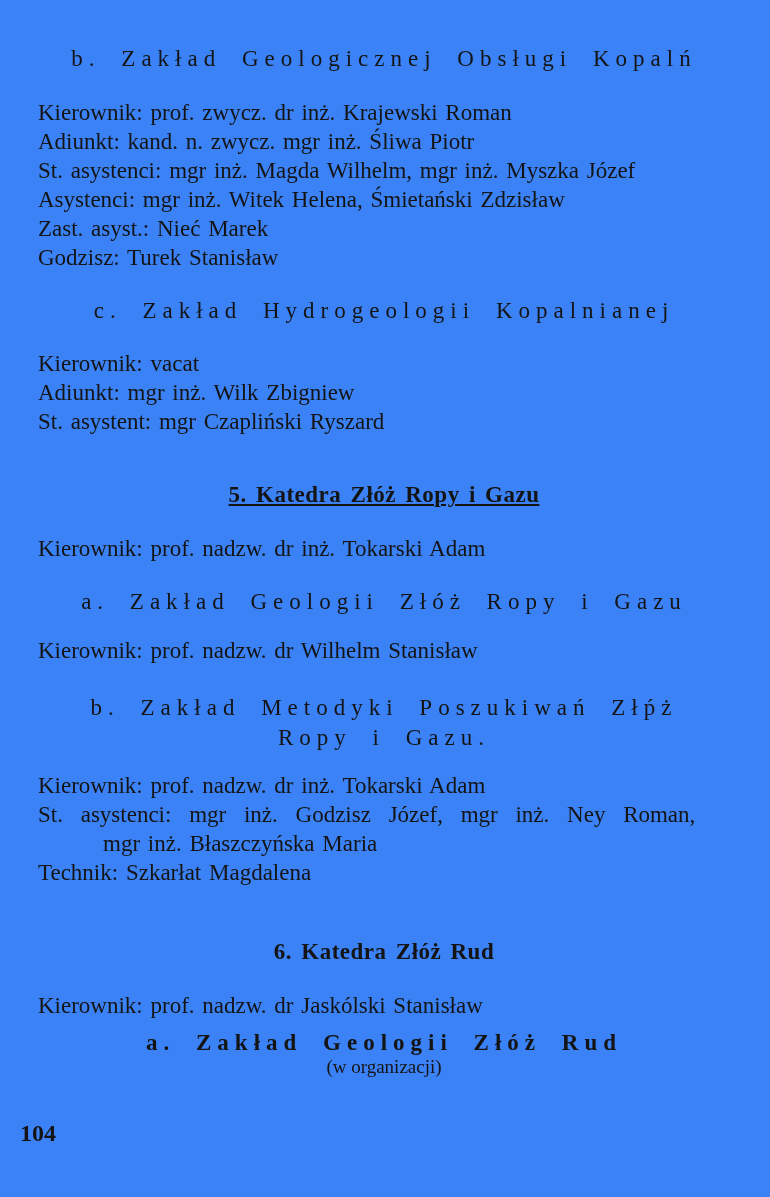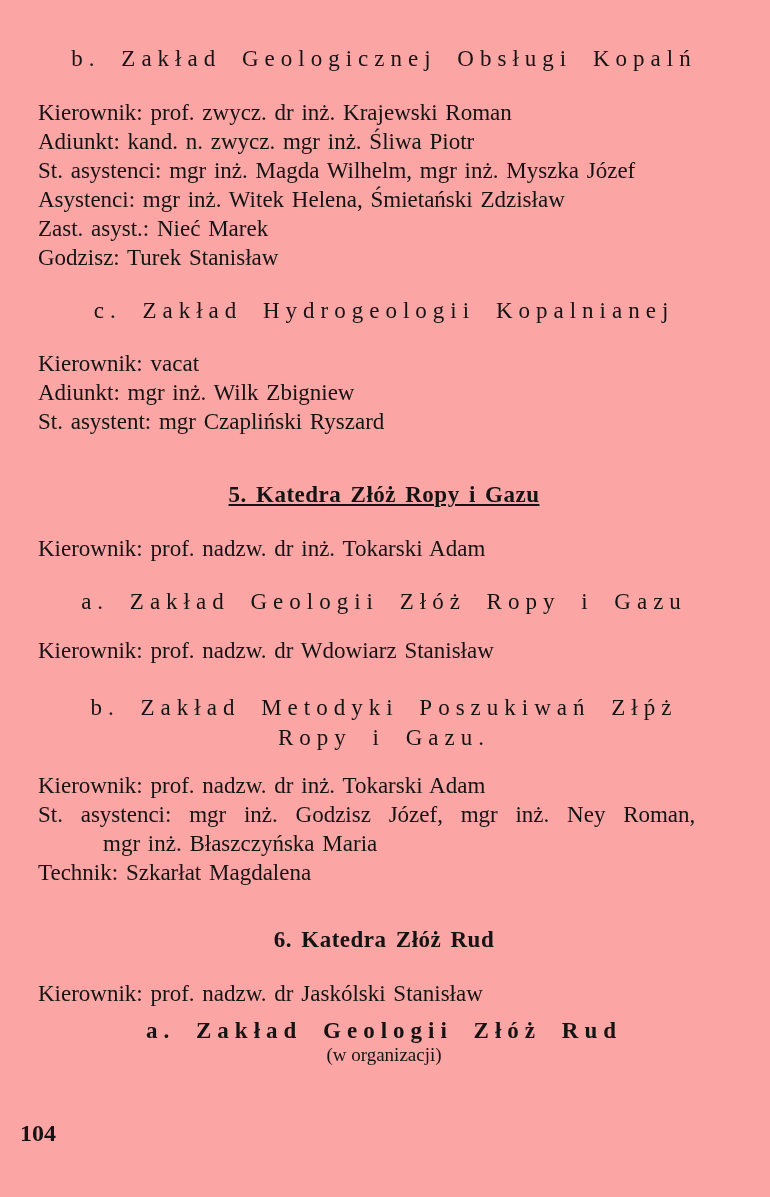--- a/index.html
+++ b/index.html
@@ -1,21 +1,21 @@
 <!DOCTYPE html>
 <html><head>
 <meta charset="utf-8">
 <style>
   html, body { margin: 0; padding: 0; background: #e8e8e8; }
   .page {
     position: relative;
     width: 770px;
     height: 1197px;
     margin: 0 auto;
-    background: #fca5a5;
+    background: #3b82f6;
     color: #141414;
     font-family: "Liberation Serif", "DejaVu Serif", serif;
     overflow: hidden;
   }
   .content {
     padding: 46px 40px 0 38px;
   }
   
   .h-spaced {
     text-align: center;
@@ -52,21 +52,21 @@
     top: 1120px;
     font-size: 24px;
     font-weight: bold;
   }
   
   .mt-26 { margin-top: 26px; }
   .mt-25 { margin-top: 25px; }
   .mt-21 { margin-top: 21px; }
   .mt-18 { margin-top: 18px; }
   .mt-28 { margin-top: 28px; }
-  .mt-40 { margin-top: 40px; }
+  .mt-40 { margin-top: 52px; }
   .mt-46 { margin-top: 46px; text-decoration: underline; }
   .mt-23 { margin-top: 10px; font-weight: bold; }
 </style>
 </head>
 <body>
 
 <div class="page">
   <div class="content">
 
     <div class="h-spaced">b. Zakład Geologicznej Obsługi Kopalń</div>
@@ -86,21 +86,21 @@
       <div class="line">St. asystent: mgr Czapliński Ryszard</div>
     </div>
 
     <div class="h-bold mt-46">5. Katedra Złóż Ropy i Gazu</div>
     <div class="staff mt-26">
       <div class="line">Kierownik: prof. nadzw. dr inż. Tokarski Adam</div>
     </div>
 
     <div class="h-spaced mt-26">a. Zakład Geologii Złóż Ropy i Gazu</div>
     <div class="staff mt-21">
-      <div class="line">Kierownik: prof. nadzw. dr Wdowiarz Stanisław</div>
+      <div class="line">Kierownik: prof. nadzw. dr Wilhelm Stanisław</div>
     </div>
 
     <div class="h-spaced two-line mt-28">
       <div>b. Zakład Metodyki Poszukiwań Złṕż</div>
       <div>Ropy i Gazu.</div>
     </div>
     <div class="staff mt-18">
       <div class="line">Kierownik: prof. nadzw. dr inż. Tokarski Adam</div>
       <div class="line stretch">St. asystenci: mgr inż. Godzisz Józef, mgr inż. Ney Roman,</div>
       <div class="line cont">mgr inż. Błaszczyńska Maria</div>

